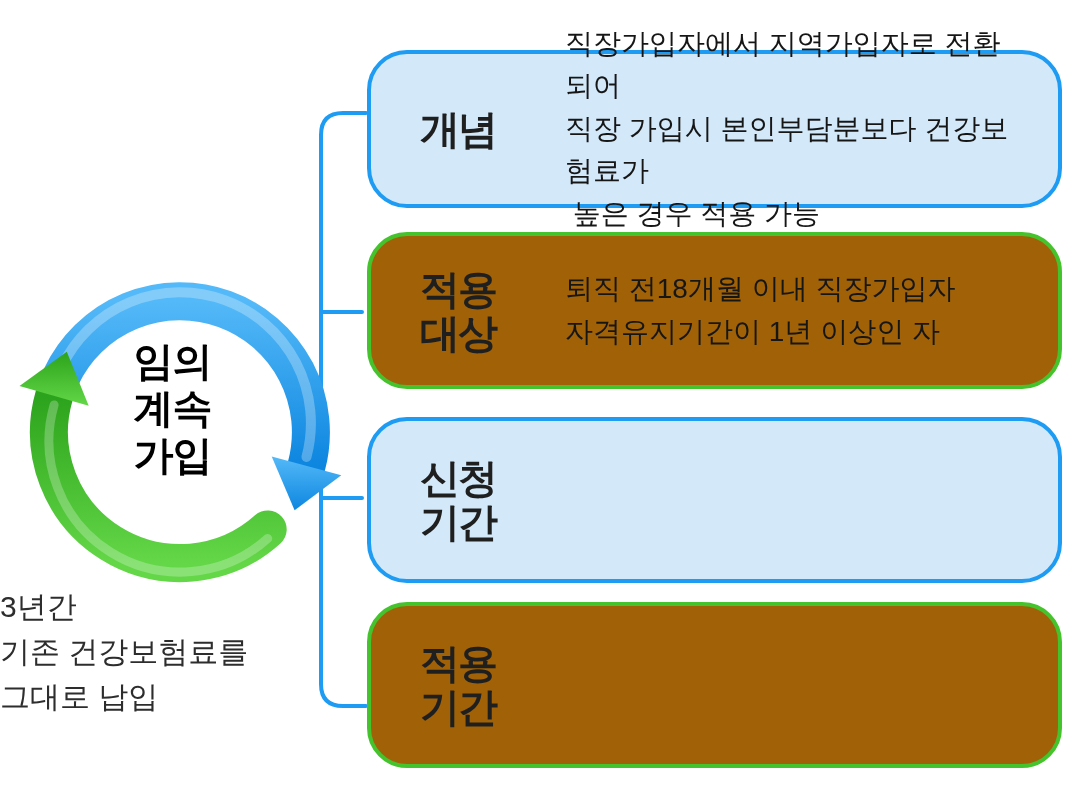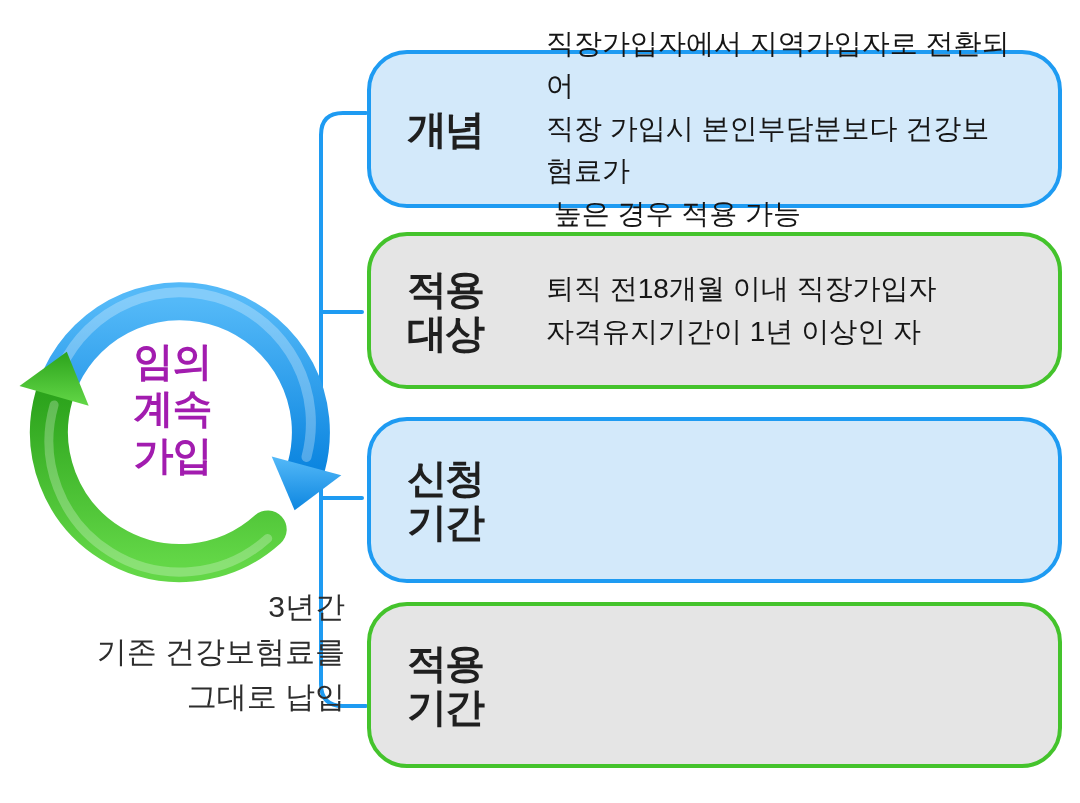--- a/index.html
+++ b/index.html
@@ -5,44 +5,44 @@
   html,body{margin:0;padding:0;background:#ffffff;}
   .stage{
     position:relative;width:1080px;height:803px;background:#ffffff;overflow:hidden;
     font-family:"Liberation Sans","DejaVu Sans",sans-serif;
   }
   
   .hero-icon{position:absolute;left:-8px;top:270px;width:352px;height:322px;z-index:2;}
   .hero-title{
     position:absolute;left:0;top:338px;width:345px;z-index:3;
     text-align:center;font-size:40px;font-weight:900;line-height:47px;
-    letter-spacing:-1px;color:#a21caf;white-space:pre-wrap;
+    letter-spacing:-1px;color:#000000;white-space:pre-wrap;
   }
   .hero-caption{
     position:absolute;left:0;top:584px;width:345px;z-index:3;
-    text-align:right;font-size:30px;font-weight:500;line-height:45px;
+    text-align:left;font-size:30px;font-weight:500;line-height:45px;
     color:#2d2d2d;white-space:pre-wrap;
   }
   
   .bracket{position:absolute;left:300px;top:100px;width:70px;height:615px;z-index:1;}
   
   .box{
     position:absolute;left:367px;width:695px;box-sizing:border-box;z-index:2;
     border:4px solid;border-radius:40px;
     display:flex;align-items:center;gap:16px;padding:0 26px 0 36px;
   }
   .box.blue {border-color:#1e9bf2;background:#d3e9fa;}
-  .box.green{border-color:#44c32c;background:#e5e5e5;}
+  .box.green{border-color:#44c32c;background:#a16207;}
   .box .label{
-    flex:none;width:108px;margin:0;
+    flex:none;width:108px;margin:13px;
     font-size:40px;font-weight:900;line-height:1.1;letter-spacing:-2px;
     color:#1f1f1f;white-space:pre-wrap;
   }
   .box .body{
-    margin:15px;font-size:28px;font-weight:500;line-height:1.52;
+    margin:8px;font-size:28px;font-weight:500;line-height:1.52;
     color:#161616;white-space:pre-wrap;
   }
   .pos1{top:50px;height:158px;}
   .pos2{top:232px;height:157px;}
   .pos3{top:417px;height:166px;}
   .pos4{top:602px;height:166px;}
 </style>
 </head>
 <body>
 

